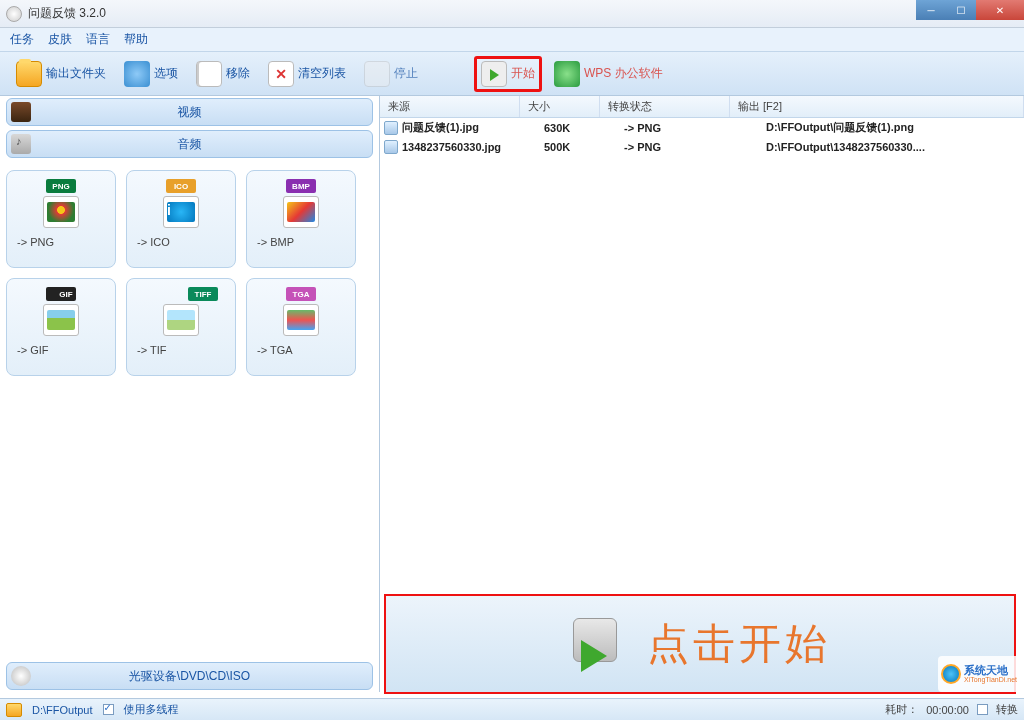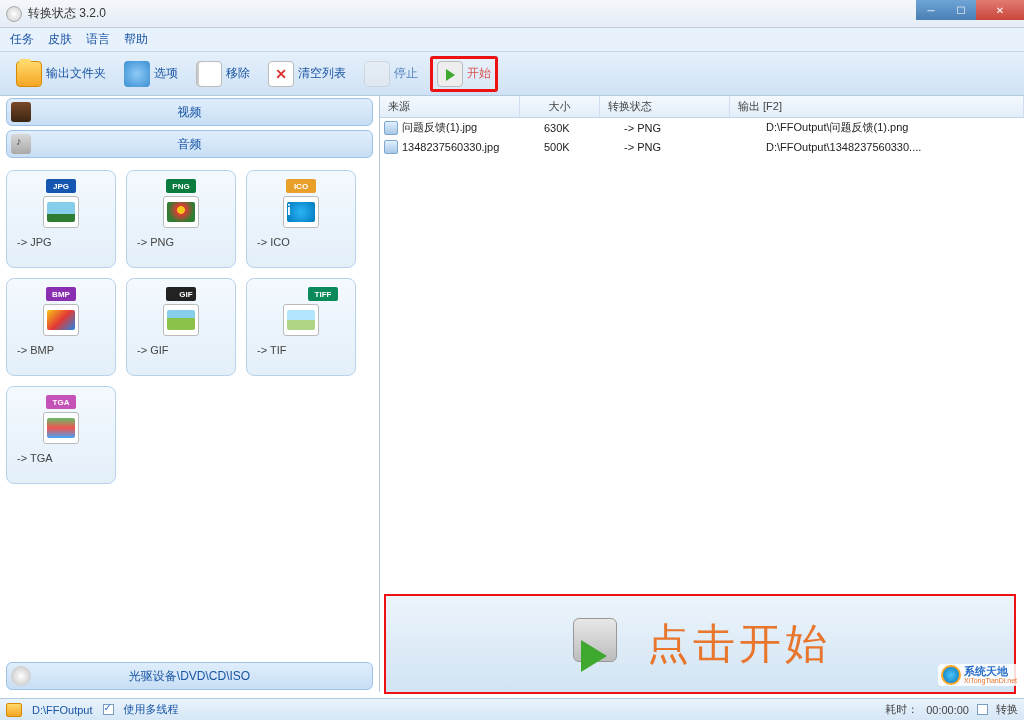--- a/index.html
+++ b/index.html
@@ -25,21 +25,21 @@
 .folder-icon { background: linear-gradient(#ffd86b,#f5a623); border: 1px solid #d68b00; position: relative; }
 .folder-icon::before { content:""; position:absolute; top:-3px; left:2px; width:12px; height:4px; background:#ffd86b; border-radius:2px 2px 0 0; }
 .gear-icon { background: radial-gradient(circle,#8ecaf7,#3a8fd2); border-radius:50%; }
 .doc-icon { background:#fff; border:1px solid #bbb; box-shadow:inset 2px 0 0 #ccc; }
 .red-x { background:#fff; border:1px solid #bbb; color:#d33; font-weight:bold; font-size:14px; }
 .play-icon { position: relative; background: #eee; border:1px solid #bbb; }
 .play-icon::after { content:""; position:absolute; left:8px; top:7px; border-left:9px solid #3fa82e; border-top:6px solid transparent; border-bottom:6px solid transparent; }
 .stop-icon { background:#eee; border:1px solid #bbb; opacity:0.6; }
 .globe-icon { background: radial-gradient(circle,#89e08a,#2a9b3f); border-radius:50%; }
 .wps-label { color:#d9534f; }
-.highlight-start { border: 3px solid #e11; padding: 2px 4px; background: rgba(255,255,255,0.2); }
+.highlight-start { border: 3px solid #e11; padding: 2px 4px; background: rgba(255,255,255,0.2); margin-left: 44px; }
 
 
 .main { display: flex; height: 596px; }
 .sidebar { width: 380px; border-right: 1px solid #b3c9df; background: #fff; display:flex; flex-direction:column; }
 .accordion-header { height: 28px; background: linear-gradient(#e0eefc,#c8def4); border: 1px solid #9dc2e6; border-radius: 6px; margin: 2px 6px; display:flex; align-items:center; justify-content:center; font-size:12px; color:#1a55a4; cursor:pointer; position:relative; }
 .acc-icon { position:absolute; left:4px; width:20px; height:20px; border-radius:3px; }
 .ic-video { background: linear-gradient(#7a4a2a,#3a2410); }
 .ic-audio { background: linear-gradient(#d8d8d8,#aaa); }
 .ic-audio::after{content:"♪";position:absolute;left:5px;top:1px;color:#555;font-size:11px;}
 .ic-image { background: linear-gradient(#d44,#a11); }
@@ -60,56 +60,56 @@
 .ti-gif{background:linear-gradient(#87ceeb 40%,#8bc34a 40%);}
 .ti-tif{background:linear-gradient(#b3e5fc 50%,#aed581 50%);}
 .ti-pcx{background:linear-gradient(135deg,#e57373,#64b5f6);}
 .ti-tga{background:linear-gradient(#66bb6a,#ef5350,#42a5f5);}
 .format-tile .lbl { align-self:flex-start; }
 
 
 .right-panel { flex:1; display:flex; flex-direction:column; background:#be185d; }
 .col-headers { height:22px; background:linear-gradient(#f4f9fe,#e2eef9); border-bottom:1px solid #c2d6ea; display:flex; font-size:11px; color:#444; }
 .col-headers div { border-right:1px solid #d0def0; padding:3px 8px; }
-.col-src{width:140px;} .col-size{width:80px;text-align:center;} .col-status{width:130px;} .col-out{flex:1;}
+.col-src{width:140px;} .col-size{width:80px;} .col-status{width:130px;} .col-out{flex:1;}
 .file-list { background:#fff; flex:1; font-size:11px; color:#222; }
-.file-row { display:flex; height:19px; align-items:center; padding-left:4px; }
+.file-row { display:flex; height:19px; align-items:center; padding-left:4px;font-weight:bold; }
 .file-row .fi { width:14px; height:14px; background:linear-gradient(#e0f0ff,#a8c8e8); border:1px solid #7fa8cc; border-radius:2px; margin-right:4px; }
 .file-row .c-src{width:134px;} .file-row .c-size{width:80px; padding-left:8px;} .file-row .c-status{width:130px; padding-left:8px;} .file-row .c-out{flex:1;padding-left:20px;}
 
 
 .start-banner { position:absolute; left:384px; right:8px; bottom:26px; height:100px; border:2px solid #e11; background: linear-gradient(#ecf4fb,#d1e4f4); display:flex; align-items:center; justify-content:center; gap:18px; }
 .start-banner .big-icon { width:60px; height:56px; position:relative; }
 .big-icon .film{position:absolute;width:44px;height:44px;background:linear-gradient(#e8e8e8,#bcbcbc);border-radius:6px;left:4px;top:2px;border:1px solid #999;}
 .big-icon .play{position:absolute;left:12px;top:24px;border-left:26px solid #3fa82e;border-top:16px solid transparent;border-bottom:16px solid transparent;}
 .start-banner .big-text { font-size:42px; color:#e8762d; font-weight:500; letter-spacing:4px; }
 
 
 .statusbar { position:absolute; bottom:0; left:0; right:0; height:22px; background:linear-gradient(#e9f3fc,#d6e7f6); border-top:1px solid #b3c9df; display:flex; align-items:center; font-size:11px; color:#1a55a4; padding: 0 6px; gap:10px; }
 .statusbar .fdr { width:16px; height:14px; background:linear-gradient(#ffd86b,#f5a623); border:1px solid #d68b00; border-radius:2px; }
 .statusbar .chk { width:11px; height:11px; border:1px solid #7a9cc0; background:#fff; display:inline-block; position:relative; }
 .statusbar .chk::after{content:"✓";position:absolute;left:0;top:-3px;font-size:10px;color:#2a6fc8;}
 .status-right { position:absolute; right:6px; display:flex; align-items:center; gap:8px; color:#444; }
 .status-right .chk-off{ width:11px; height:11px; border:1px solid #7a9cc0; background:#fff; }
 
 
-.watermark { position:absolute; right:4px; bottom:34px; font-size:9px; color:#2a6fc8; display:flex; align-items:center; gap:3px; background:rgba(255,255,255,0.85); padding:1px 3px; border-radius:4px; }
+.watermark { position:absolute; right:4px; bottom:28px; font-size:9px; color:#2a6fc8; display:flex; align-items:center; gap:3px; background:rgba(255,255,255,0.85); padding:8px 3px; border-radius:4px; }
 .watermark .logo{width:20px;height:20px;border-radius:50%;background:radial-gradient(circle,#4fc3f7,#0277bd);border:2px solid #ffa726;}
 .wm-text{display:flex;flex-direction:column;line-height:1;}
 .wm-text .cn{font-size:11px;font-weight:bold;}
 .wm-text .en{font-size:7px;color:#e8762d;}
 
 .sidebar-bottom { margin-top:auto; }
 </style>
 </head>
 <body>
 
 <div class="titlebar">
   <div class="app-icon"></div>
-  <span>转换状态 3.2.0</span>
+  <span>问题反馈 3.2.0</span>
   <div class="win-controls">
     <div class="win-btn win-min">─</div>
     <div class="win-btn win-max">☐</div>
     <div class="win-btn win-close">✕</div>
   </div>
 </div>
 
 <div class="menubar">
   <span>任务</span>
   <span>皮肤</span>
@@ -135,41 +135,38 @@
     <span>清空列表</span>
   </div>
   <div class="tool-btn" style="opacity:0.7">
     <div class="icon-box stop-icon"></div>
     <span>停止</span>
   </div>
   <div class="tool-btn highlight-start">
     <div class="icon-box play-icon"></div>
     <span style="color:#d9534f">开始</span>
   </div>
+  <div class="tool-btn">
+    <div class="icon-box globe-icon"></div>
+    <span class="wps-label">WPS 办公软件</span>
+  </div>
 </div>
 
 <div class="main">
   <div class="sidebar">
     <div class="accordion-header">
       <div class="acc-icon ic-video"></div>
       <span>视频</span>
     </div>
     <div class="accordion-header">
       <div class="acc-icon ic-audio"></div>
       <span>音频</span>
     </div>
 
     <div class="format-grid" id="format-grid">
-        <div class="format-tile">
-          <div class="badge jpg">JPG</div>
-    <div class="thumb">
-            <div class="thumb-inner ti-photo"></div>
-          </div>
-    <div class="lbl">-&gt; JPG</div>
-        </div>
         <div class="format-tile">
           <div class="badge png">PNG</div>
     <div class="thumb">
             <div class="thumb-inner ti-flower"></div>
           </div>
     <div class="lbl">-&gt; PNG</div>
         </div>
         <div class="format-tile">
           <div class="badge ico">ICO</div>
     <div class="thumb">

